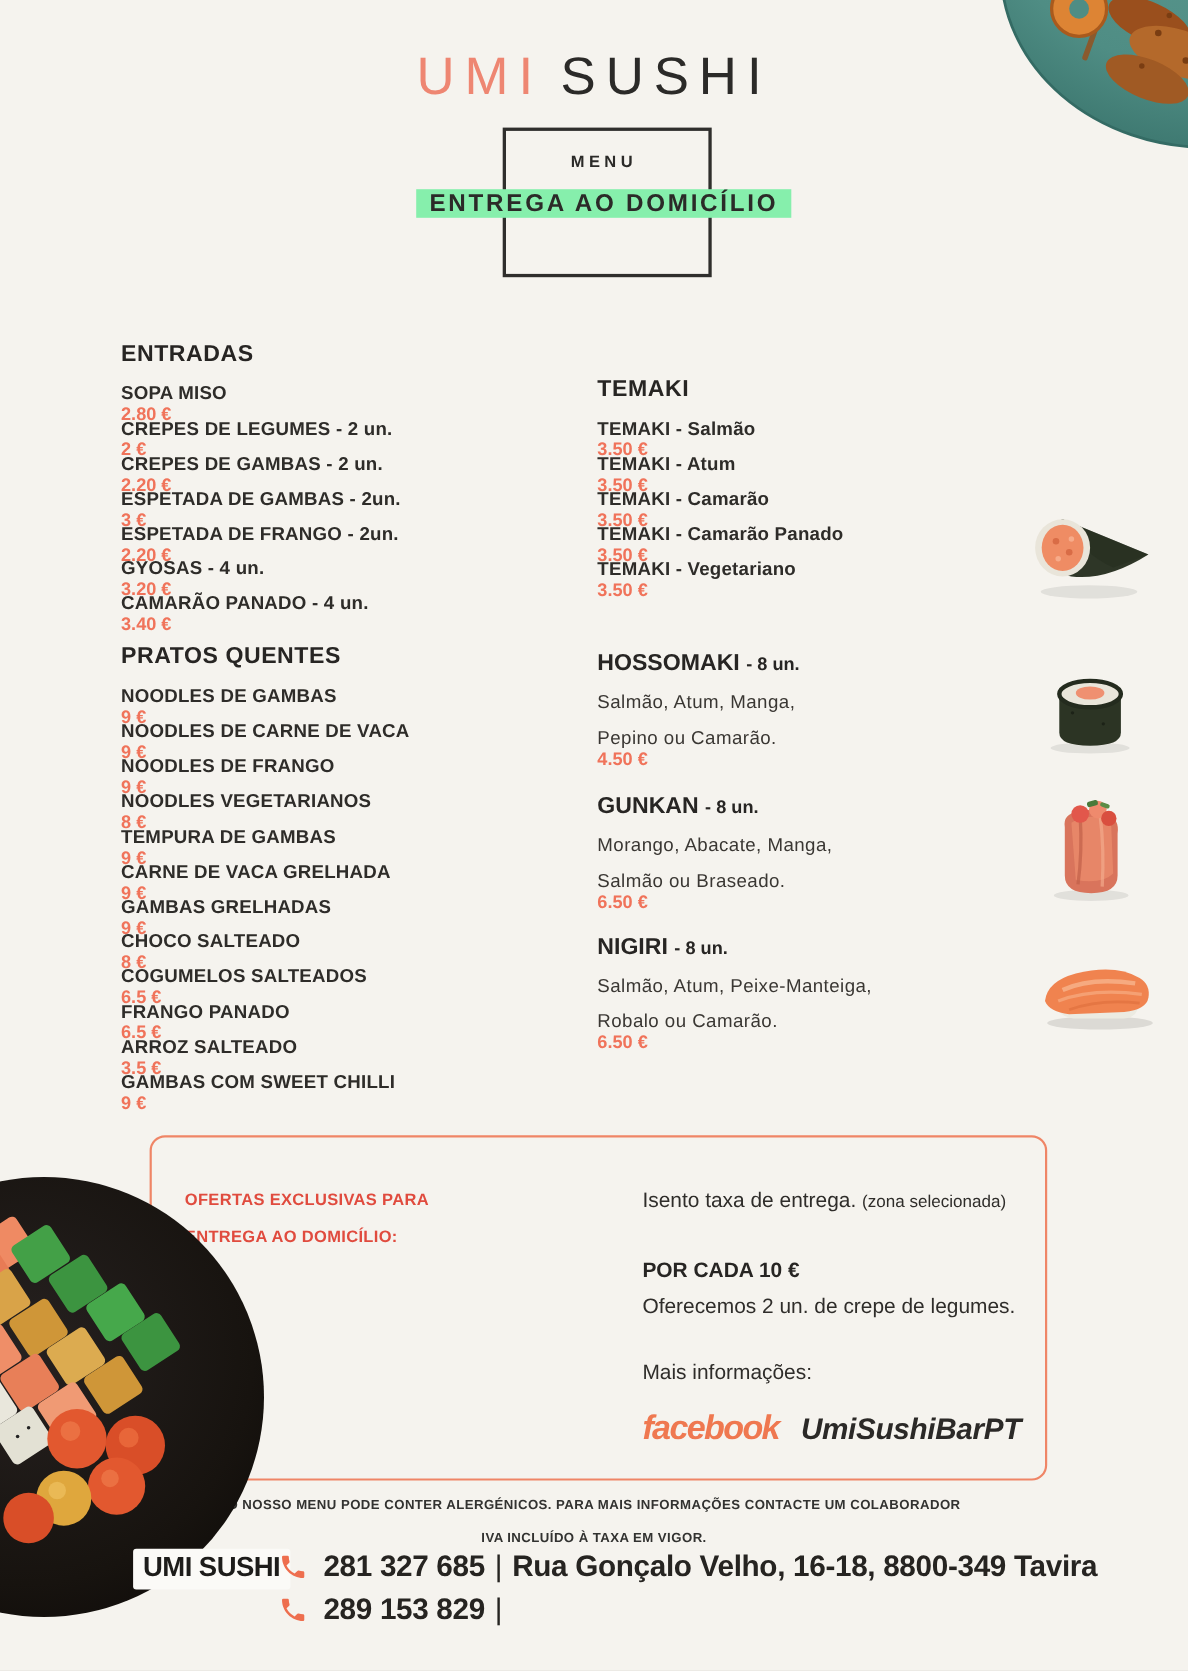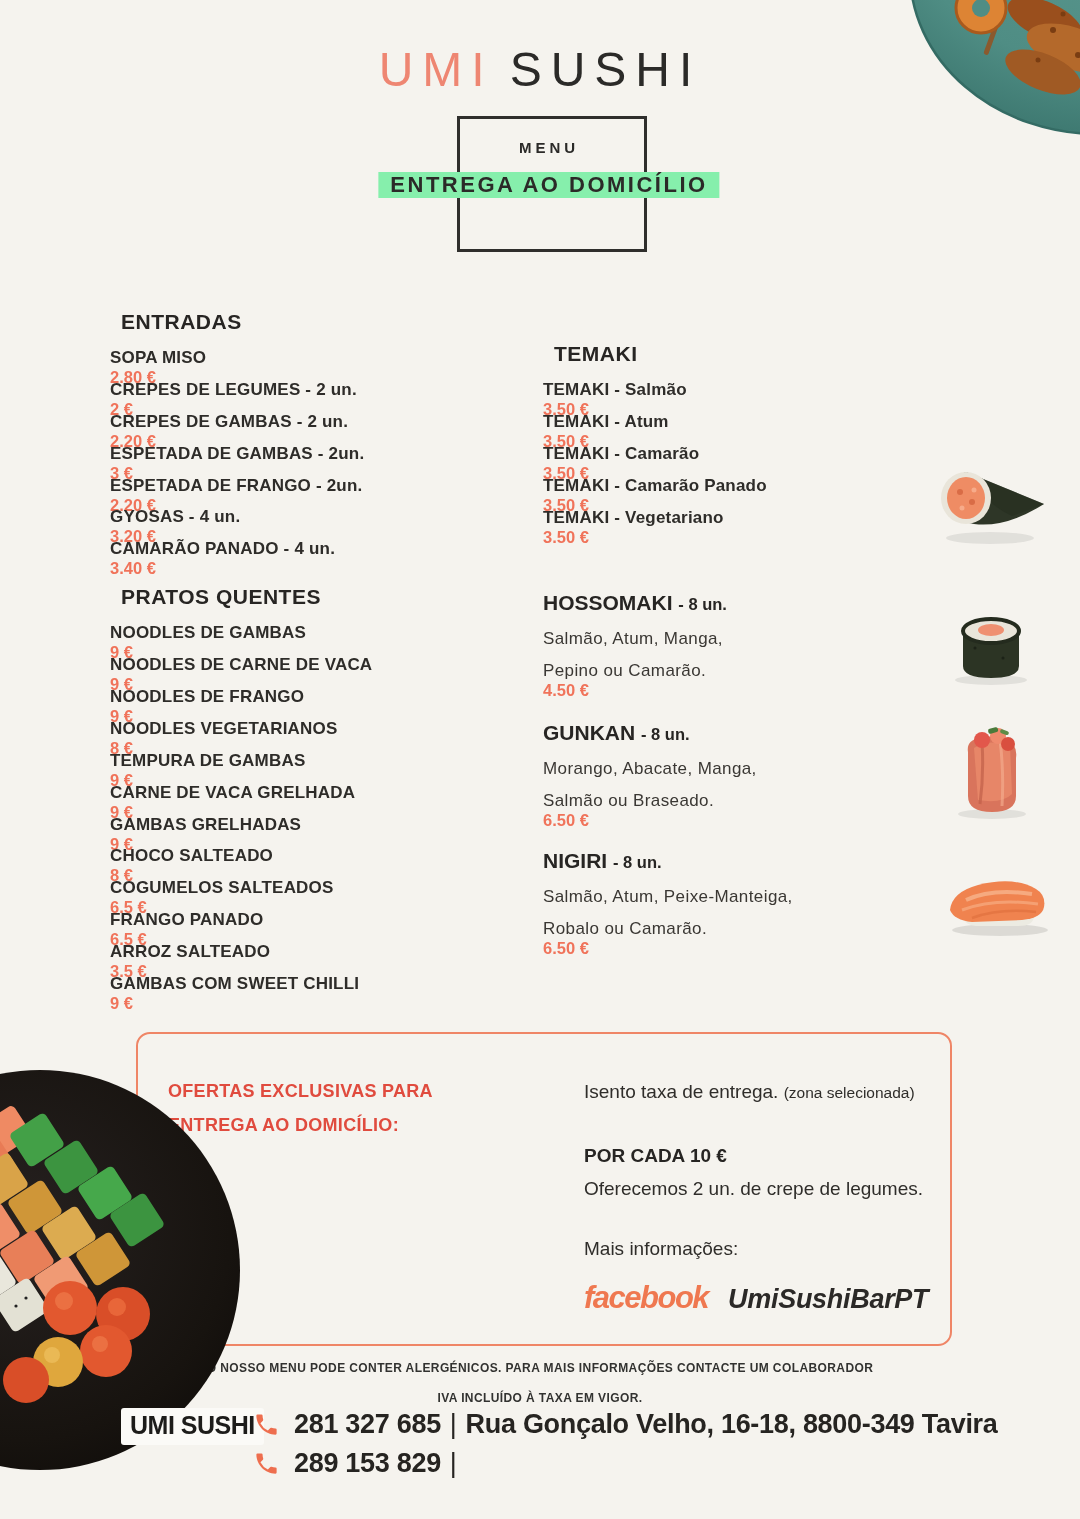--- a/index.html
+++ b/index.html
@@ -16,33 +16,33 @@
                 border:3px solid #2f2e2c; }
   .menu-label { position:absolute; top:139px; left:357px; width:384px; text-align:center;
                 font-size:15px; font-weight:bold; letter-spacing:4px; color:#2b2a28; }
   .menu-subtitle { position:absolute; top:172px; left:549px; transform:translateX(-50%);
                    background:#86efac; padding:0 12px; font-size:22px; font-weight:bold;
                    letter-spacing:2.5px; color:#2b2a28; white-space:nowrap; }
   
   .col { position:absolute; }
   .col-left  { left:110px; top:310px; width:370px; }
   .col-right { left:543px; top:342px; width:368px; }
-  .sec-title { font-size:21px; font-weight:bold; letter-spacing:0.5px; color:#272523; height:38px;margin-left:11px; }
+  .sec-title { font-size:21px; font-weight:bold; letter-spacing:0.5px; color:#272523; height:38px; }
   .row { display:flex; justify-content:space-between; align-items:baseline; height:31.9px;flex-direction:column; }
   .nm { font-size:17px; font-weight:bold; letter-spacing:0.2px; color:#2e2c29; }
   .pr { font-size:16.5px; font-weight:bold; color:#f0735a; white-space:nowrap; }
   .sec-gap { margin-top:14px; }
   .spec-head { font-size:21px; font-weight:bold; color:#272523; height:38px; }
   .spec-head .units { font-size:16.5px; }
   .desc { font-size:17px; letter-spacing:0.4px; color:#3a3733; height:32px; font-weight:400; }
   .m-hosso { margin-top:52px; } .m-gunkan { margin-top:28px; } .m-nigiri { margin-top:26px; }
   
   .offers { position:absolute; left:136px; top:1032px; width:812px; height:310px;
             border:2px solid #ef8566; border-radius:14px; }
-  .offers-title { position:absolute; left:30px; top:40px; font-size:18px; font-weight:bold;
+  .offers-title { position:absolute; left:30px; top:40px; font-size:15px; font-weight:bold;
                   color:#e04b3e; line-height:34px; letter-spacing:0.3px; }
   .offers-right { position:absolute; left:446px; top:36px; width:360px; }
   .o-head { font-size:19px; font-weight:bold; color:#272523; }
   .o-body { font-size:19px; color:#2f2d2a; margin-top:11px; }
   .o-note { font-size:15.5px; }
   .o-gap  { margin-top:42px; }
   .more-info { margin-top:38px; font-size:19px; color:#2f2d2a; }
   .fb-row { margin-top:20px; display:flex; align-items:baseline;font-style:italic; }
   .fb-word { font-size:31px; font-weight:bold; color:#ef7850; letter-spacing:-1.5px; }
   .fb-handle { font-size:27px; font-weight:bold; color:#2b2927; margin-left:20px; letter-spacing:-0.3px; }

